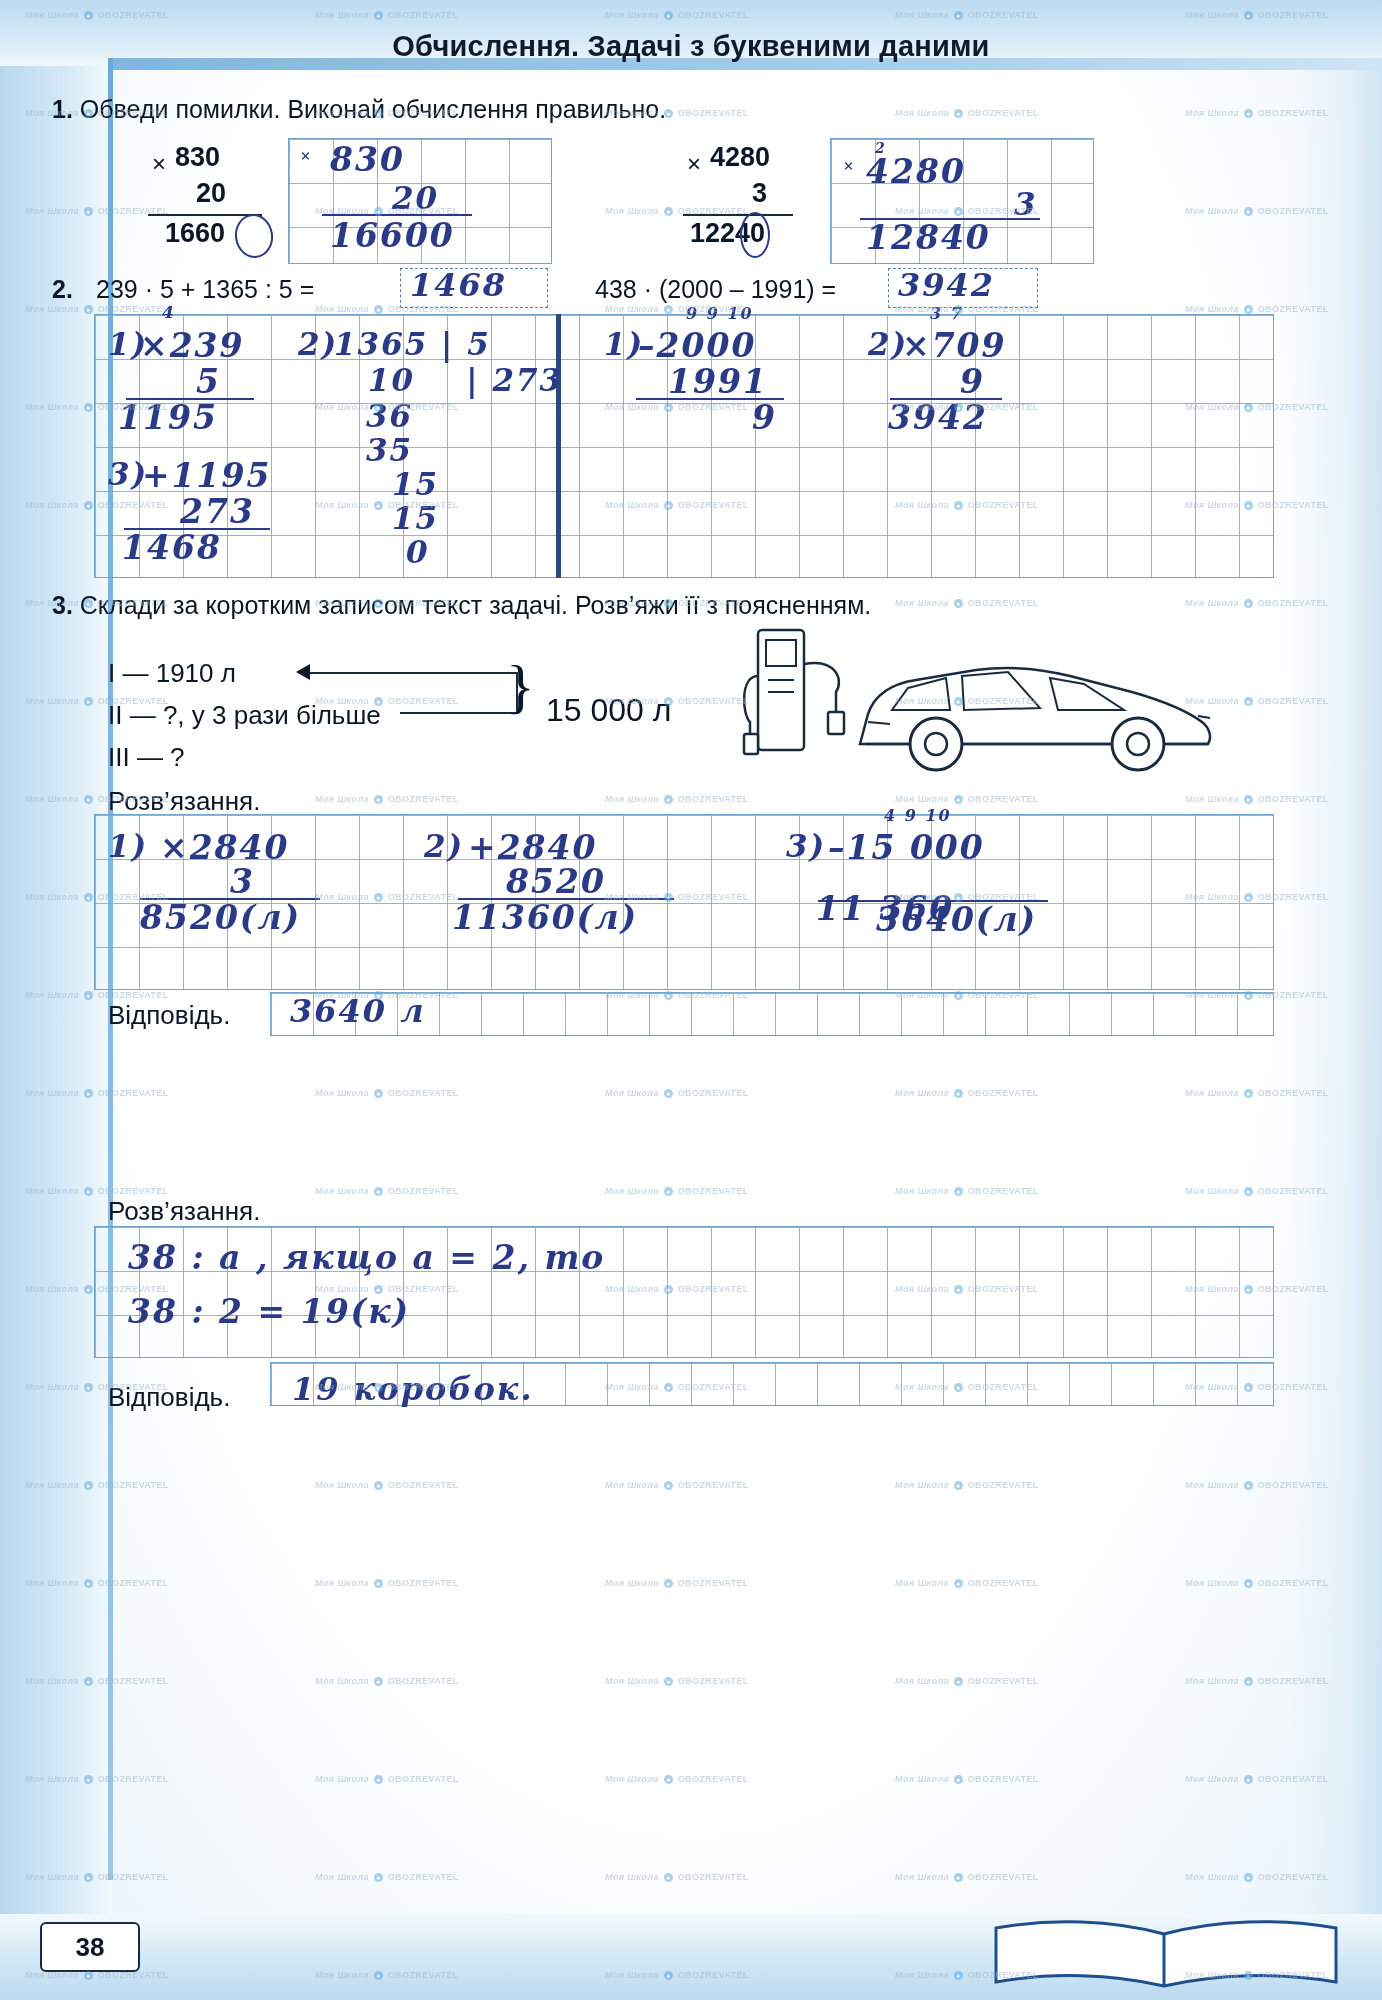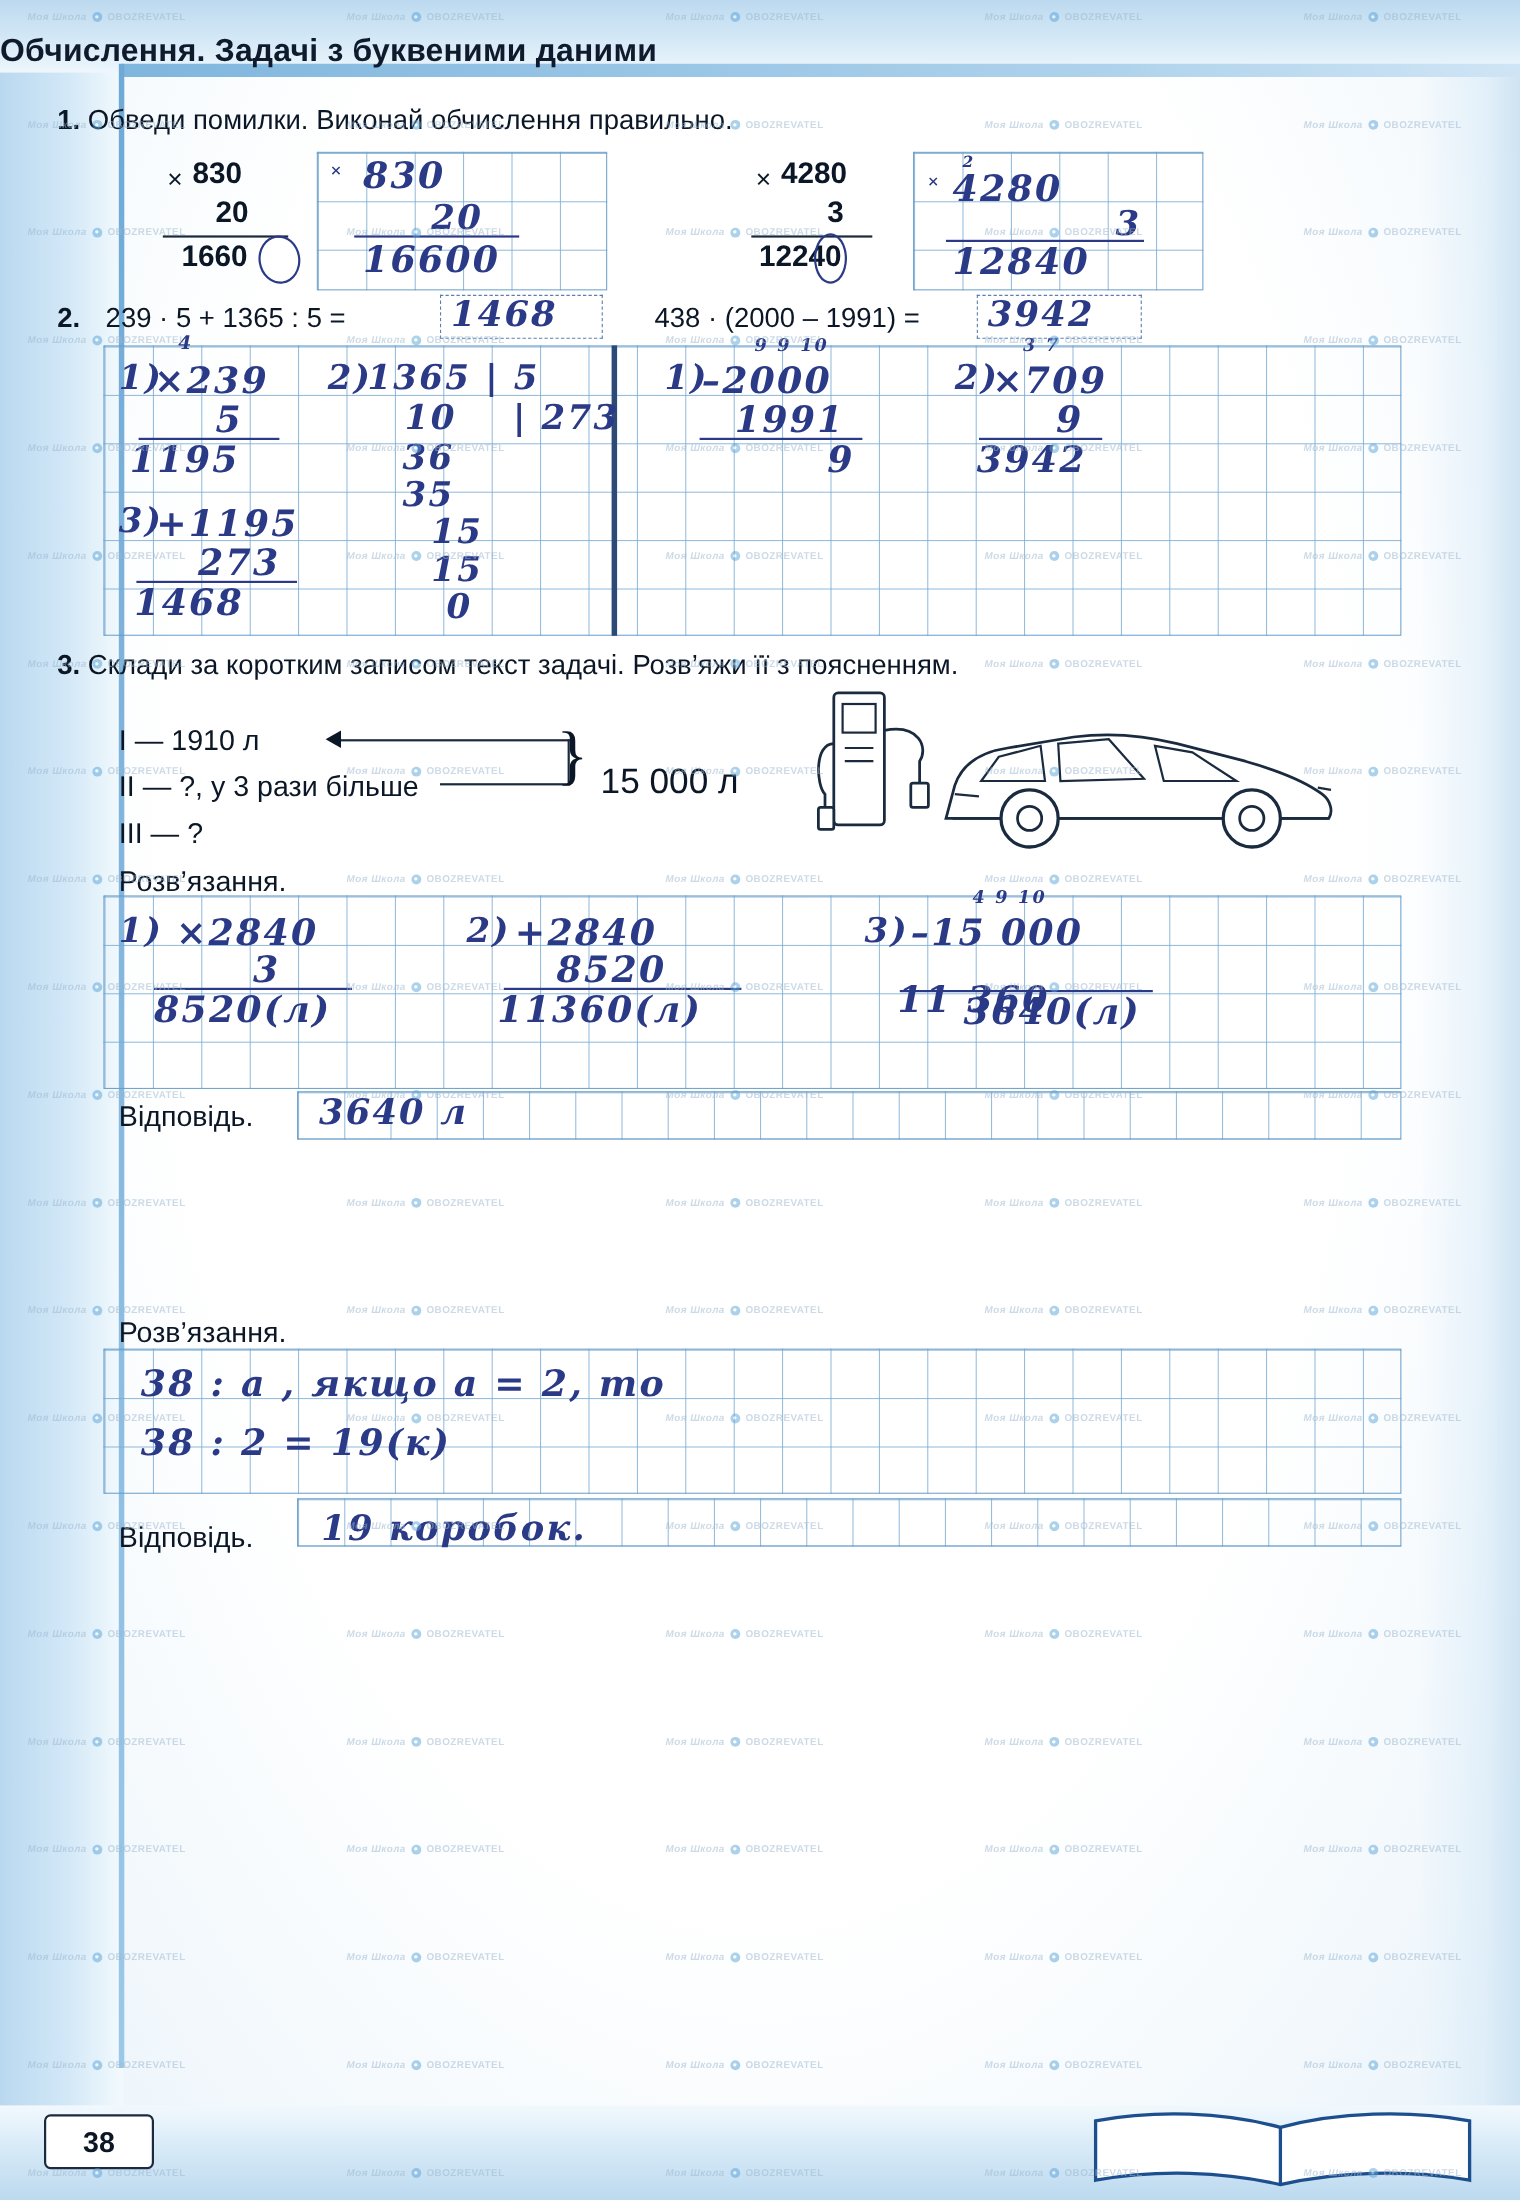--- a/index.html
+++ b/index.html
@@ -35,20 +35,21 @@
     position:absolute;left:0;top:0;bottom:0;width:112px;
     background:linear-gradient(to right,#b9d8ef 0%,#d3e8f7 55%,#f3fafd 100%);
   }
   .left-rail-line{
     position:absolute;left:108px;top:58px;bottom:120px;width:5px;
     background:linear-gradient(to bottom,#6fa9d6,#9cc8e8);
   }
 
   h1.title{
     position:absolute;left:0;right:0;top:30px;
+    text-align:center;
     font-size:29px;font-weight:bold;color:#0f1b2d;
     margin:0;letter-spacing:0.2px;
   }
 
   .task{position:absolute;color:#0b1726;}
   .tasknum{font-weight:bold;}
   .tasktext{font-size:25px;line-height:34px;}
 
   
   .grid{

